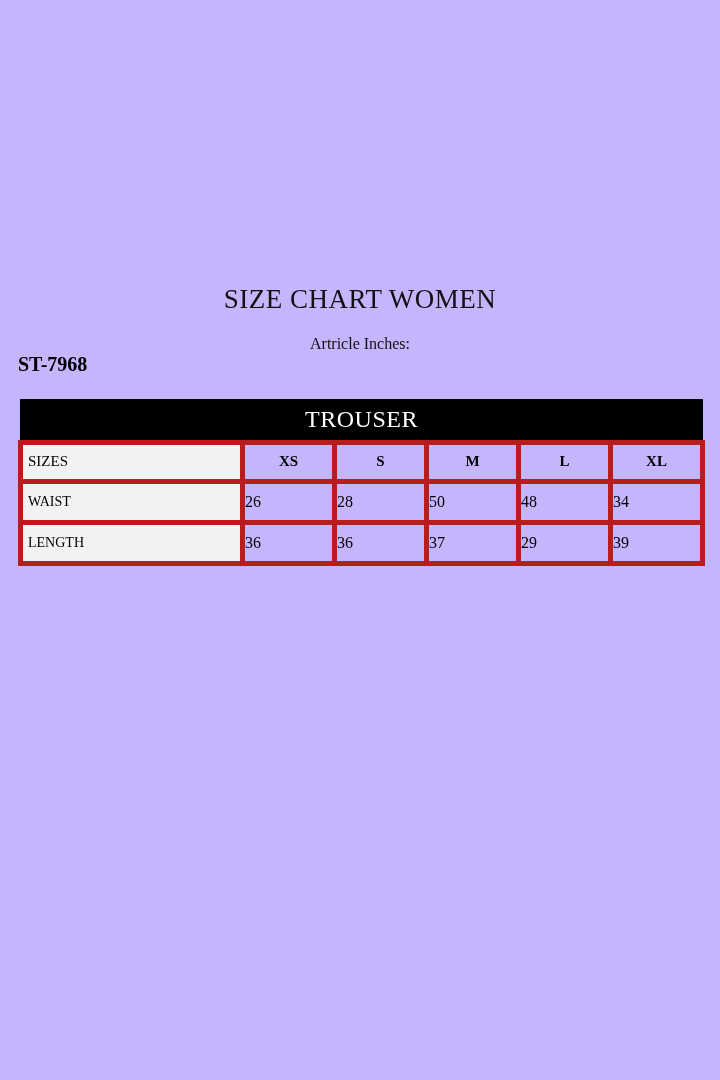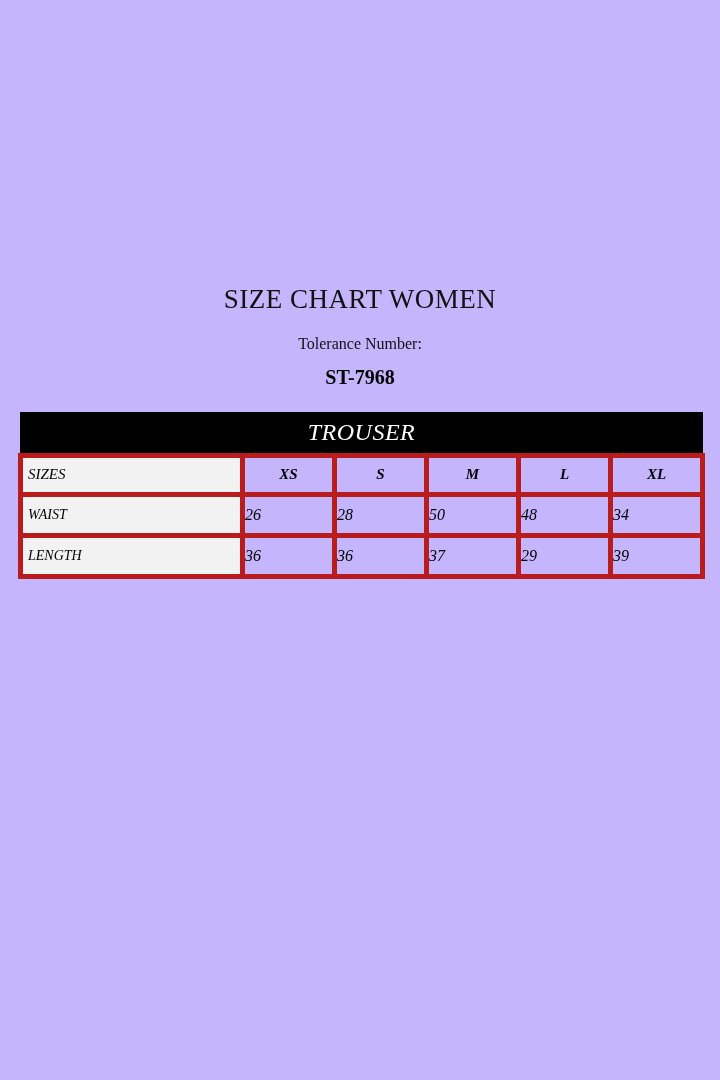--- a/index.html
+++ b/index.html
@@ -45,33 +45,31 @@
 
   .article-label {
     text-align: center;
     font-size: 16px;
     font-weight: 400;
     margin-top: 20px;
     color: #111111;
   }
 
   .article-number {
-    text-align: center;
     font-size: 20px;
     font-weight: bold;
-    margin-top: 13px;
+    margin-top: 0;
     color: #000000;
   }
 
   table.size-table {
     margin-top: 23px;
     border-collapse: collapse;
     width: 632px;
     table-layout: fixed;
-    font-style: italic;
   }
 
   table.size-table td,
   table.size-table th {
     border: 5px solid #b91c1c;
     padding: 0;
   }
 
   .banner-cell {
     background: #000000;
@@ -129,21 +127,21 @@
   col.c-size  { width: 92px; }
 </style>
 </head>
 <body>
 
 <div class="sheet">
   <div class="content">
 
     <div class="title">SIZE CHART WOMEN</div>
 
-    <div class="article-label">Tolerance Number:</div>
+    <div class="article-label">Artricle Inches:</div>
     <div class="article-number">ST-7968</div>
 
     <table class="size-table">
       <colgroup>
         <col class="c-label">
         <col class="c-size">
         <col class="c-size">
         <col class="c-size">
         <col class="c-size">
         <col class="c-size">

